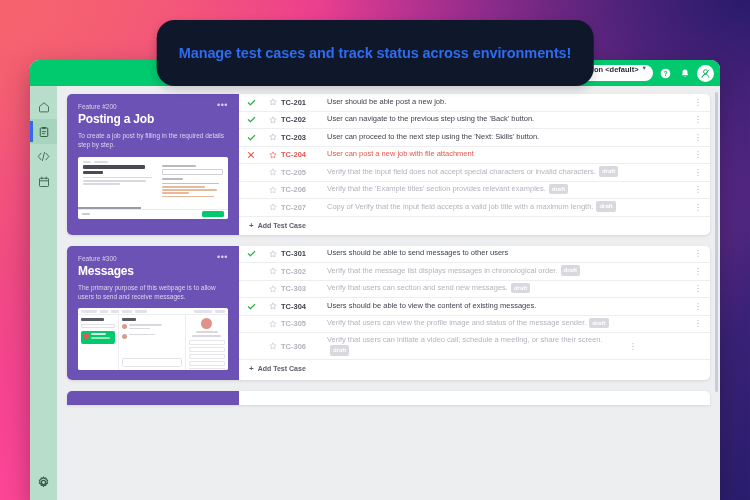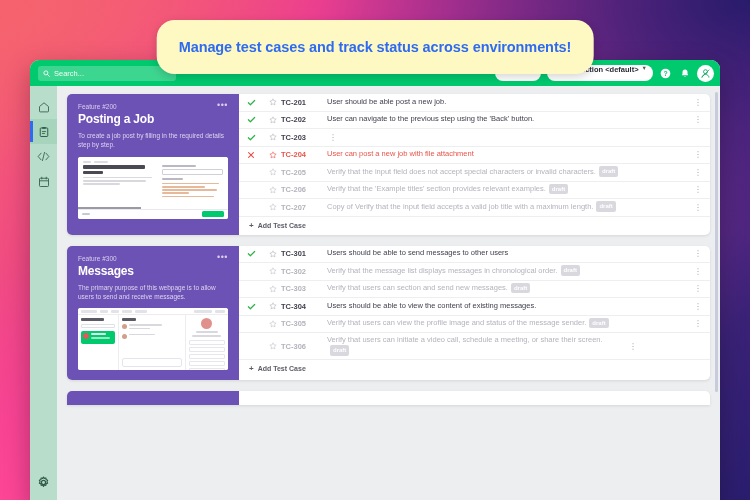--- a/index.html
+++ b/index.html
@@ -27,23 +27,23 @@
       radial-gradient(120% 95% at 0% 100%, rgba(255,70,150,0.95) 0%, rgba(255,70,150,0.0) 48%),
       radial-gradient(110% 90% at 100% 0%, rgba(36,26,105,0.95) 0%, rgba(36,26,105,0.0) 52%),
       radial-gradient(90% 70% at 3% 3%, rgba(246,100,110,0.85) 0%, rgba(246,100,110,0) 45%);
   }
 
   
   .banner {
     position: absolute;
     top: 20px; left: 50%;
     transform: translateX(-50%);
-    background: #fef9c3;
+    background: #0f172a;
     border-radius: 18px;
-    padding: 18px 22px;
+    padding: 24px 22px;
     box-shadow: 0 3px 10px rgba(0,0,0,0.17);
     z-index: 40;
     white-space: nowrap;
   }
   .banner-text {
     color: #2f6bf2;
     font-size: 14.5px;
     font-weight: bold;
     letter-spacing: -0.1px;
   }
@@ -298,29 +298,20 @@
 
 <div class="bg-wash"></div>
 
 <div class="banner">
   <span class="banner-text">Manage test cases and track status across environments!</span>
 </div>
 
 <div class="app-window">
 
   <div class="topbar">
-    <div class="search-box">
-      <span>
-        <svg width="7" height="7" viewBox="0 0 16 16">
-            <circle cx="6.6" cy="6.6" r="4.6" fill="none" stroke="#ffffff" stroke-width="1.9"></circle>
-            <line x1="10.2" y1="10.2" x2="14.5" y2="14.5" stroke="#ffffff" stroke-width="1.9" stroke-linecap="round"></line>
-          </svg>
-      </span>
-      <span class="ph">Search...</span>
-    </div>
 
     <div class="topbar-right">
       <div class="pill">
         <span>
           <svg width="7" height="9" viewBox="0 0 12 16">
             <path d="M4.6 1.2h2.8M5.2 1.2v4.4L2 12.4a1.5 1.5 0 0 0 1.3 2.3h5.4A1.5 1.5 0 0 0 10 12.4L6.8 5.6V1.2" fill="none" stroke="#2b2b38" stroke-width="1.25" stroke-linecap="round" stroke-linejoin="round"></path>
           </svg>
         </span>
         <span>0 / 8</span>
         <span class="caret">▼</span>
@@ -491,20 +482,21 @@
               <svg width="9" height="9" viewBox="0 0 16 16">
                   <path d="M2.4 8.4l3.6 3.6L13.6 4.4" fill="none" stroke="#2cb34a" stroke-width="2.1" stroke-linecap="round" stroke-linejoin="round"></path>
                 </svg>
             </div>
             <div class="tc-star">
               <svg width="8" height="8" viewBox="0 0 16 16">
                   <path d="M8 1.6l1.9 4 4.4.6-3.2 3.1.8 4.4L8 11.6l-3.9 2.1.8-4.4L1.7 6.2l4.4-.6z" fill="none" stroke="#b3b3bd" stroke-width="1.2" stroke-linejoin="round"></path>
                 </svg>
             </div>
             <div class="tc-id">TC-203</div>
+            <div class="tc-title">User can proceed to the next step using the 'Next: Skills' button.</div>
             <div class="tc-menu">⋮</div>
           </div>
 
           <div class="tc-row failed">
             <div class="tc-status">
               <svg width="8" height="8" viewBox="0 0 16 16">
                   <path d="M3.2 3.2l9.6 9.6M12.8 3.2l-9.6 9.6" fill="none" stroke="#e8544a" stroke-width="2.3" stroke-linecap="round"></path>
                 </svg>
             </div>
             <div class="tc-star">

